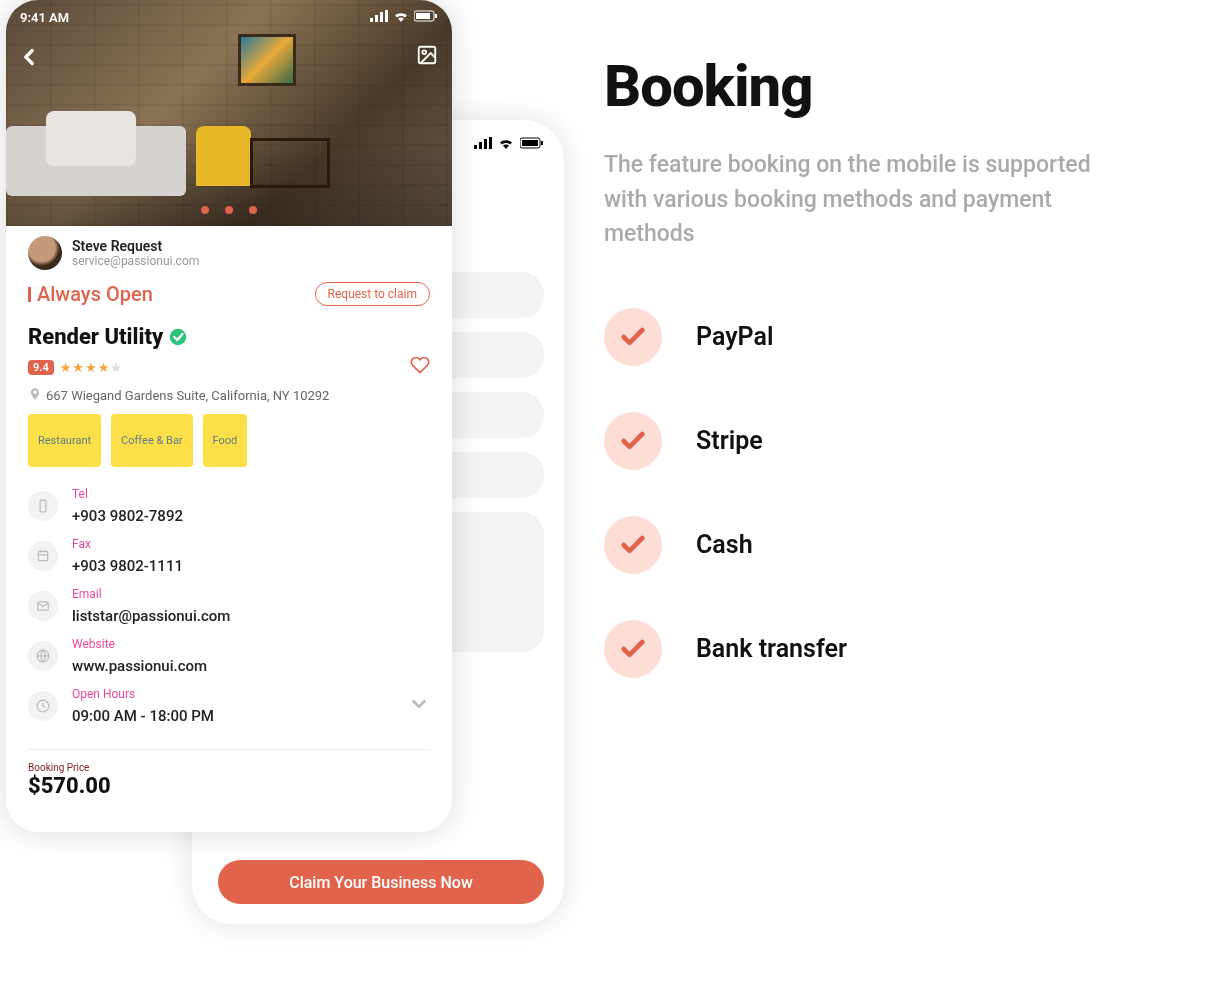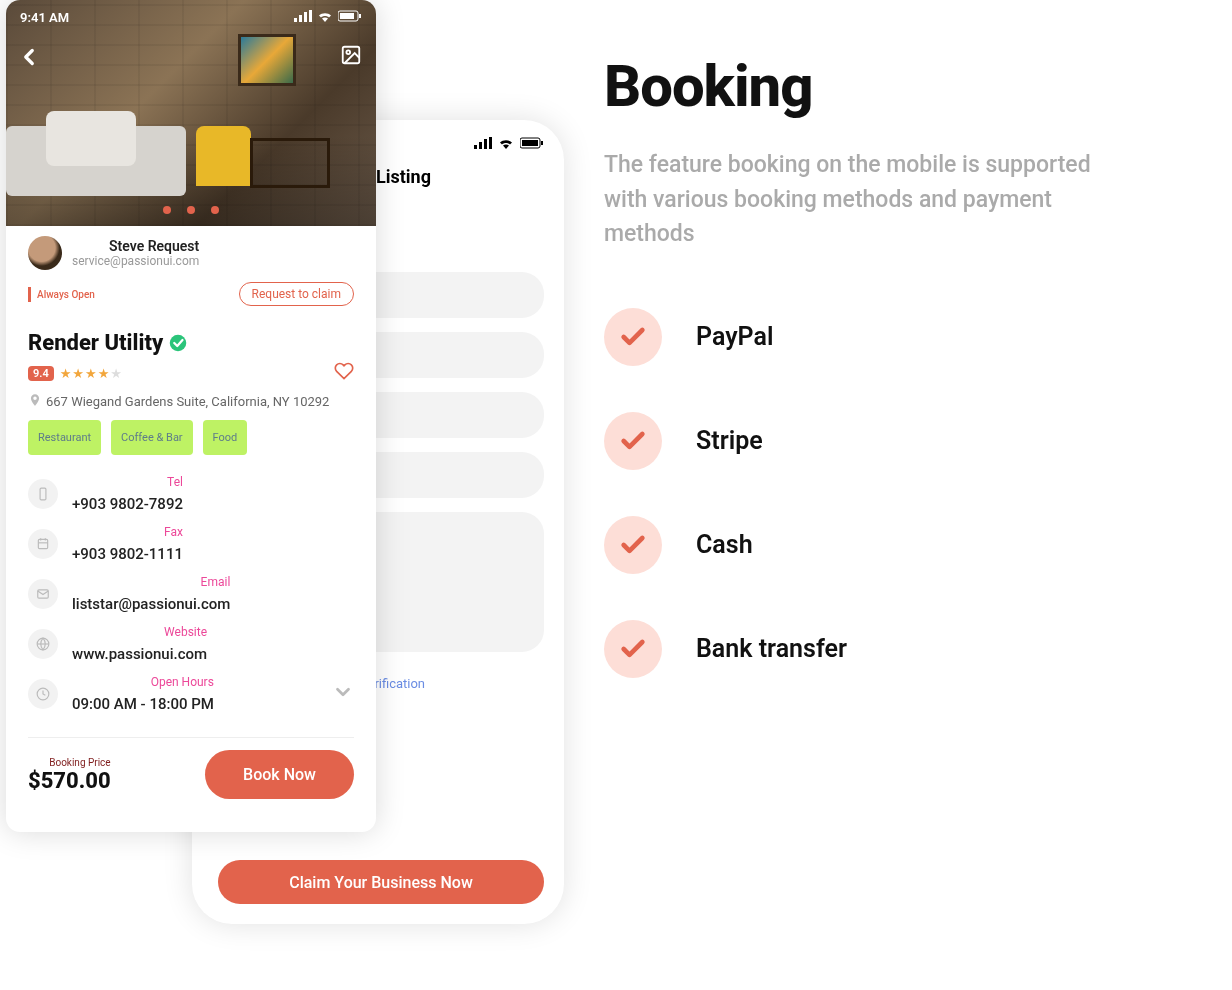--- a/index.html
+++ b/index.html
@@ -21,21 +21,21 @@
   .back-header { text-align: center; font-size: 18px; font-weight: 700; margin-top: 12px; }
   .back-name { font-size: 22px; font-weight: 700; margin-top: 20px; }
   .back-addr { color: #888; font-size: 14px; margin-top: 6px; }
   .back-inputs { margin-top: 18px; }
   .back-input { background: #f3f3f3; border-radius: 22px; height: 46px; margin-bottom: 14px; display: flex; align-items: center; padding: 0 18px; color: #888; font-size: 14px; }
   .back-textarea { background: #f3f3f3; border-radius: 22px; height: 140px; padding: 14px 18px; color: #888; font-size: 14px; }
   .back-note { color: #6b8de3; font-size: 13px; text-align: center; margin-top: 24px; }
   .back-claim-btn { position: absolute; bottom: 20px; left: 26px; right: 20px; height: 44px; background: #e2634c; color: #fff; border-radius: 28px; display: flex; align-items: center; justify-content: center; font-size: 16px; font-weight: 500; }
 
   
-  .phone-front { position: absolute; left: 6px; top: 0; width: 370px; height: 832px; background: #fff; border-radius: 14px; box-shadow: 0 0 30px rgba(0,0,0,0.15); overflow: hidden; text-align: right; }
+  .phone-front { position: absolute; left: 6px; top: 0; width: 446px; height: 832px; background: #fff; border-radius: 32px; box-shadow: 0 0 30px rgba(0,0,0,0.15); overflow: hidden; }
   .hero { height: 226px; background: linear-gradient(135deg, #5a4a3a 0%, #8b7355 40%, #4a3a2a 70%, #6b5a4a 100%); position: relative; }
   .hero::before { content:''; position:absolute; inset:0; background:linear-gradient(to bottom, transparent 60%, rgba(0,0,0,0.3)); }
   
   .hero-brick { position:absolute; inset:0; background-image: repeating-linear-gradient(0deg, rgba(0,0,0,0.06) 0 2px, transparent 2px 20px), repeating-linear-gradient(90deg, rgba(0,0,0,0.06) 0 2px, transparent 2px 44px); }
   .hero-sofa { position:absolute; left:0; bottom:30px; width:180px; height:70px; background:#d6d3ce; border-radius:6px; }
   .hero-pillow { position:absolute; left:40px; bottom:60px; width:90px; height:55px; background:#e8e5e0; border-radius:8px; }
   .hero-chair { position:absolute; left:190px; bottom:40px; width:55px; height:60px; background:#e8b828; border-radius:8px 8px 0 0; }
   .hero-painting { position:absolute; left:232px; top:34px; width:58px; height:52px; background:linear-gradient(135deg,#2a7a9a,#e8a838,#3a6a4a); border:3px solid #3a2a1a; }
   .hero-desk { position:absolute; left:244px; bottom:38px; width:80px; height:50px; border:3px solid #2a1a0a; background:transparent; }
   .hero-status { position: absolute; top: 10px; left: 14px; right: 14px; display: flex; justify-content: space-between; align-items: center; color: #fff; font-size: 13px; font-weight: 600; }
@@ -45,40 +45,40 @@
   .hero-dots { position: absolute; bottom: 12px; left: 0; right: 0; display: flex; justify-content: center; gap: 16px; }
   .hero-dot { width: 8px; height: 8px; border-radius: 50%; background: #e2634c; }
 
   .ph-body { padding: 10px 22px 0 22px; }
   .owner-row { display: flex; align-items: center; gap: 10px; }
   .avatar { width: 34px; height: 34px; border-radius: 50%; background: radial-gradient(circle at 40% 35%, #c49a7a 0 45%, #3a2a1a 60%); }
   .owner-name { font-size: 14px; font-weight: 600; color: #222; }
   .owner-email { font-size: 12px; color: #999; }
 
   .open-row { display: flex; justify-content: space-between; align-items: center; margin-top: 12px; }
-  .always-open { display: flex; align-items: center; color: #e2634c; font-size: 10px; font-weight: 500; }
+  .always-open { display: flex; align-items: center; color: #e2634c; font-size: 20px; font-weight: 500; }
   .always-open::before { content: ''; display: inline-block; width: 3px; height: 15px; background: #e2634c; margin-right: 6px; }
   .claim-pill { border: 1px solid #e2634c; color: #e2634c; border-radius: 14px; font-size: 12px; padding: 4px 12px; }
 
-  .title-row { display: flex; align-items: center; gap: 6px; margin-top: 24px; }
+  .title-row { display: flex; align-items: center; gap: 6px; margin-top: 18px; }
   .listing-title { font-size: 22px; font-weight: 800; color: #111; }
   .verify-badge { width: 18px; height: 18px; }
 
   .rating-row { display: flex; justify-content: space-between; align-items: center; margin-top: 6px; }
   .rating-left { display: flex; align-items: center; gap: 6px; }
   .rating-pill { background: #e2634c; color: #fff; font-size: 11px; font-weight: 600; border-radius: 4px; padding: 1px 5px; }
   .stars { display: flex; gap: 1px; }
   .star { color: #f2a63c; font-size: 13px; }
   .star.gray { color: #ddd; }
   .heart { color: #e2634c; }
 
   .addr-row { margin-top: 8px; display: flex; align-items: center; gap: 4px; color: #666; font-size: 13px; }
 
   .tags-row { margin-top: 10px; display: flex; gap: 10px; }
-  .tag { background: #bef264; color: #5e7c8a; font-size: 11px; padding: 11px 10px; border-radius: 4px; }
+  .tag { background: #fde047; color: #5e7c8a; font-size: 11px; padding: 20px 10px; border-radius: 4px; }
 
   .info-list { margin-top: 14px; }
   .info-item { display: flex; align-items: center; gap: 14px; padding: 6px 0; }
   .info-icon { width: 30px; height: 30px; border-radius: 50%; background: #f2f2f2; display: flex; align-items: center; justify-content: center; color: #bbb; flex-shrink: 0; }
   .info-label { font-size: 12px; color: #ec4899; }
   .info-value { font-size: 15px; font-weight: 500; color: #222; margin-top: 6px; }
   .info-chevron { margin-left: auto; color: #bbb; }
 
   .divider { height: 1px; background: #eee; margin: 18px 0 12px; }
 
@@ -348,16 +348,15 @@
       </div>
     </div>
 
     <div class="divider"></div>
 
     <div class="booking-row">
       <div>
         <div class="price-label">Booking Price</div>
         <div class="price-value">$570.00</div>
       </div>
-      <div class="book-btn"><span>Book Now</span></div>
     </div>
   </div>
 </div>
 
 </body></html>

